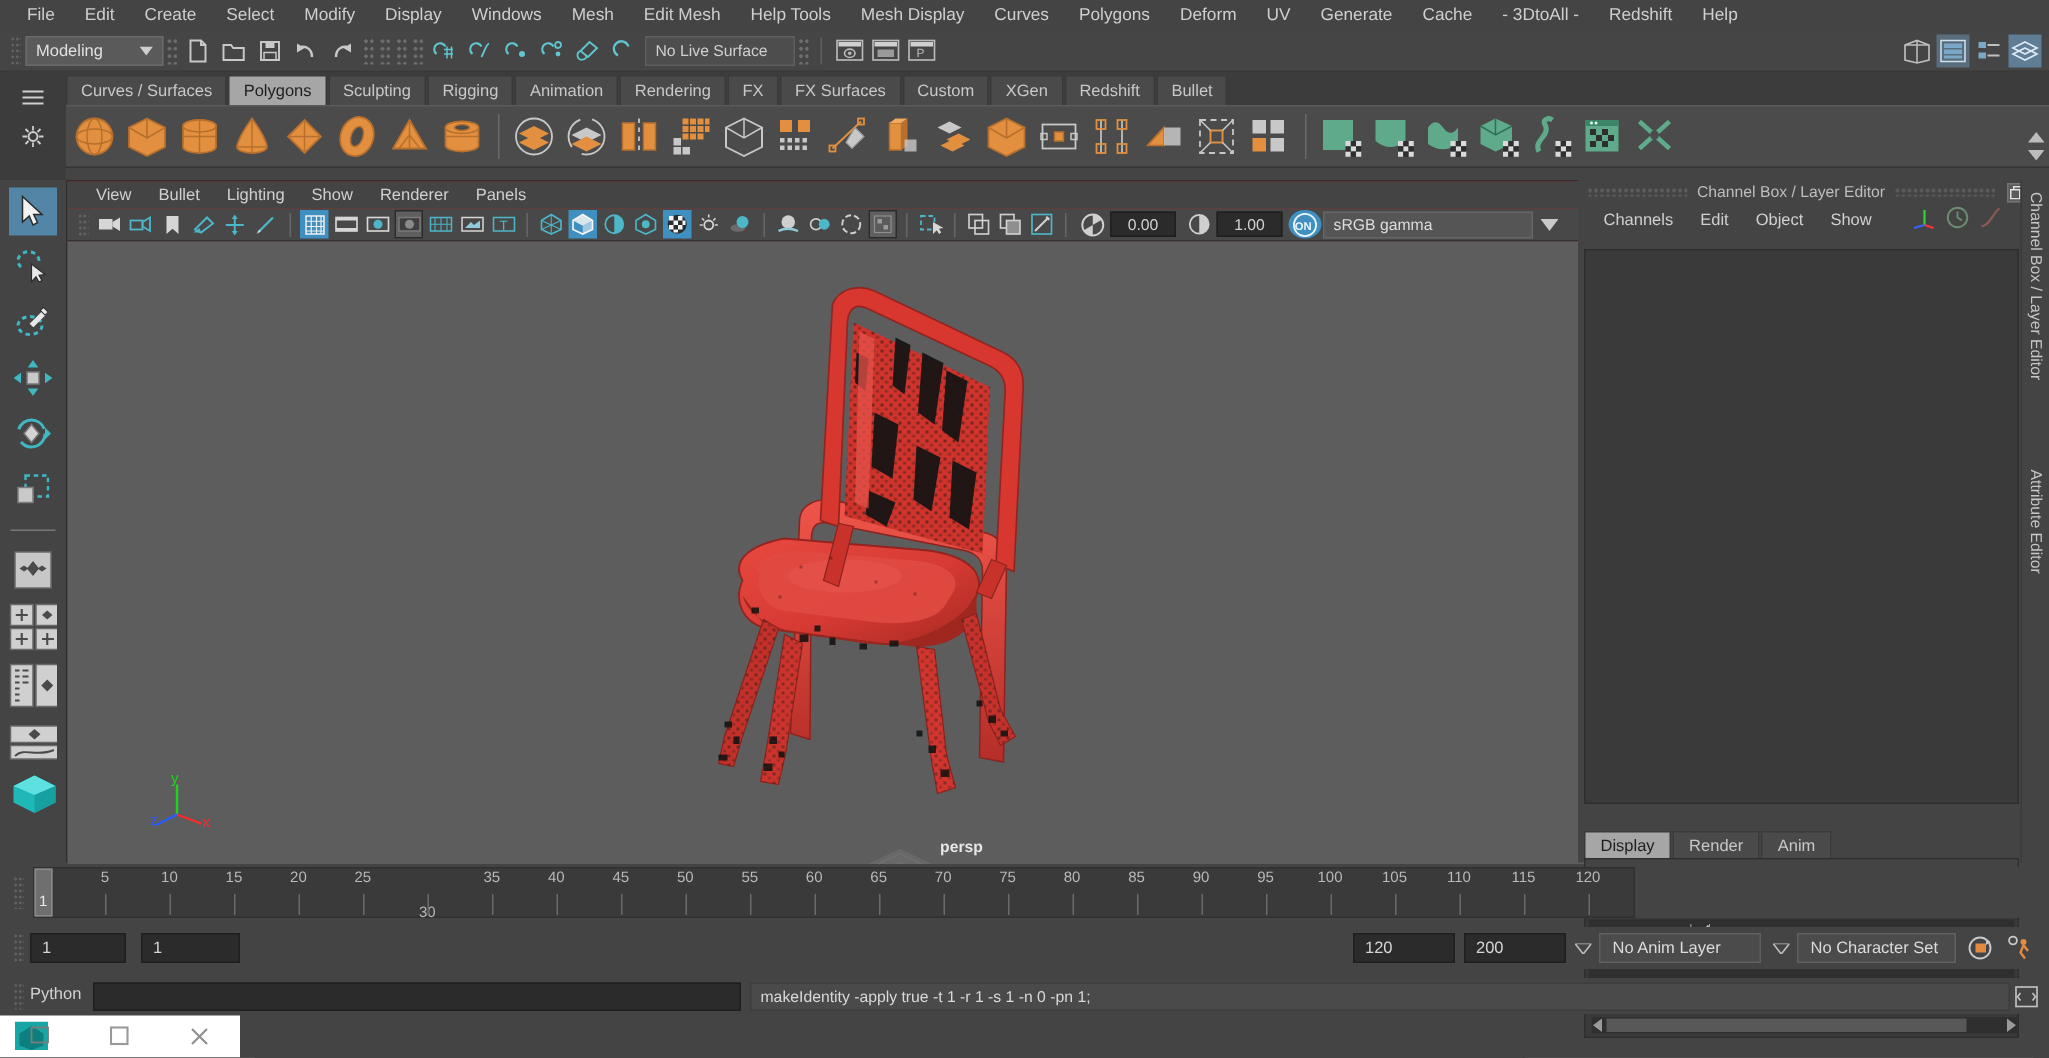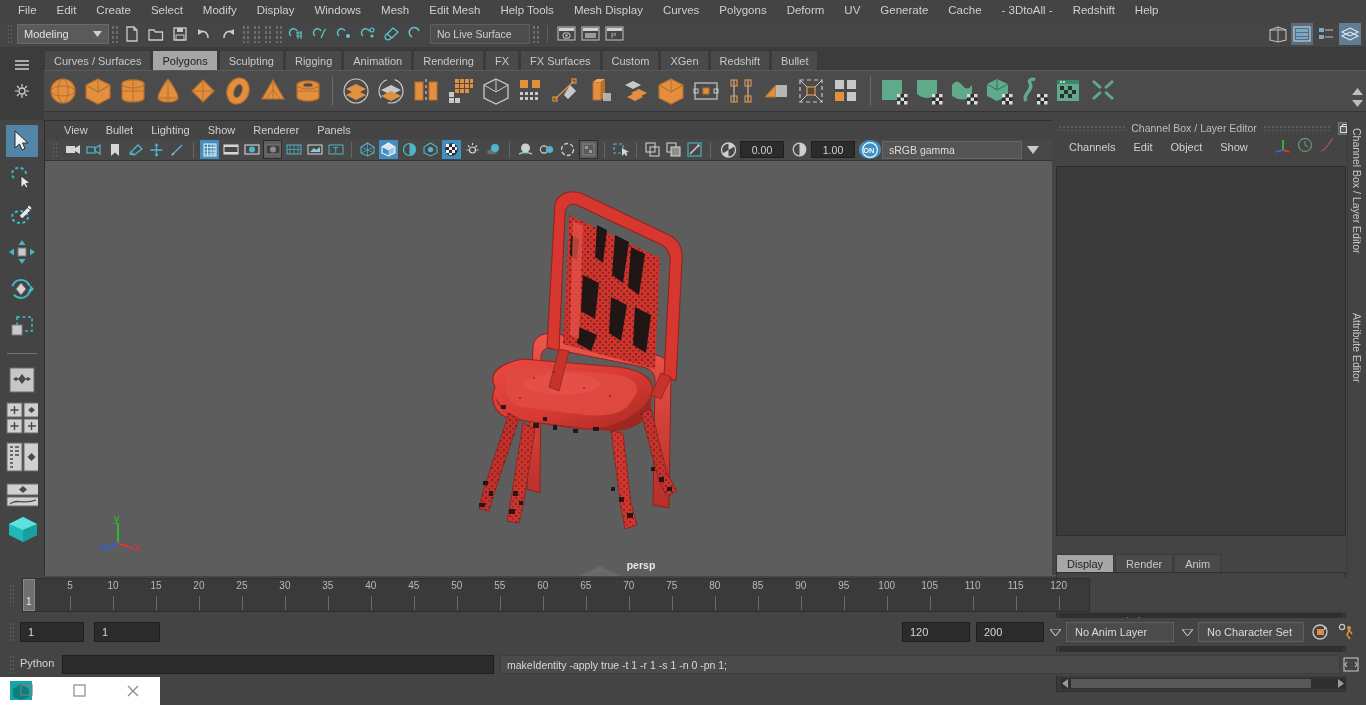--- a/index.html
+++ b/index.html
@@ -1228,21 +1228,21 @@
     <div class="tick-label" style="left: 46.9839px;">5</div>
         <div class="tick-mark" style="left: 46.9839px;"></div>
         <div class="tick-label" style="left: 89.9677px;">10</div>
         <div class="tick-mark" style="left: 89.9677px;"></div>
         <div class="tick-label" style="left: 132.952px;">15</div>
         <div class="tick-mark" style="left: 132.952px;"></div>
         <div class="tick-label" style="left: 175.935px;">20</div>
         <div class="tick-mark" style="left: 175.935px;"></div>
         <div class="tick-label" style="left: 218.919px; text-align: center;">25</div>
         <div class="tick-mark" style="left: 218.919px;"></div>
-        <div class="tick-label" style="left: 261.903px;">30</div>
+        <div class="tick-label" style="left: 261.903px; margin-top: 23px;">30</div>
         <div class="tick-mark" style="left: 261.903px;"></div>
         <div class="tick-label" style="left: 304.887px;">35</div>
         <div class="tick-mark" style="left: 304.887px;"></div>
         <div class="tick-label" style="left: 347.871px;">40</div>
         <div class="tick-mark" style="left: 347.871px;"></div>
         <div class="tick-label" style="left: 390.855px;">45</div>
         <div class="tick-mark" style="left: 390.855px;"></div>
         <div class="tick-label" style="left: 433.839px;">50</div>
         <div class="tick-mark" style="left: 433.839px;"></div>
         <div class="tick-label" style="left: 476.823px;">55</div>

